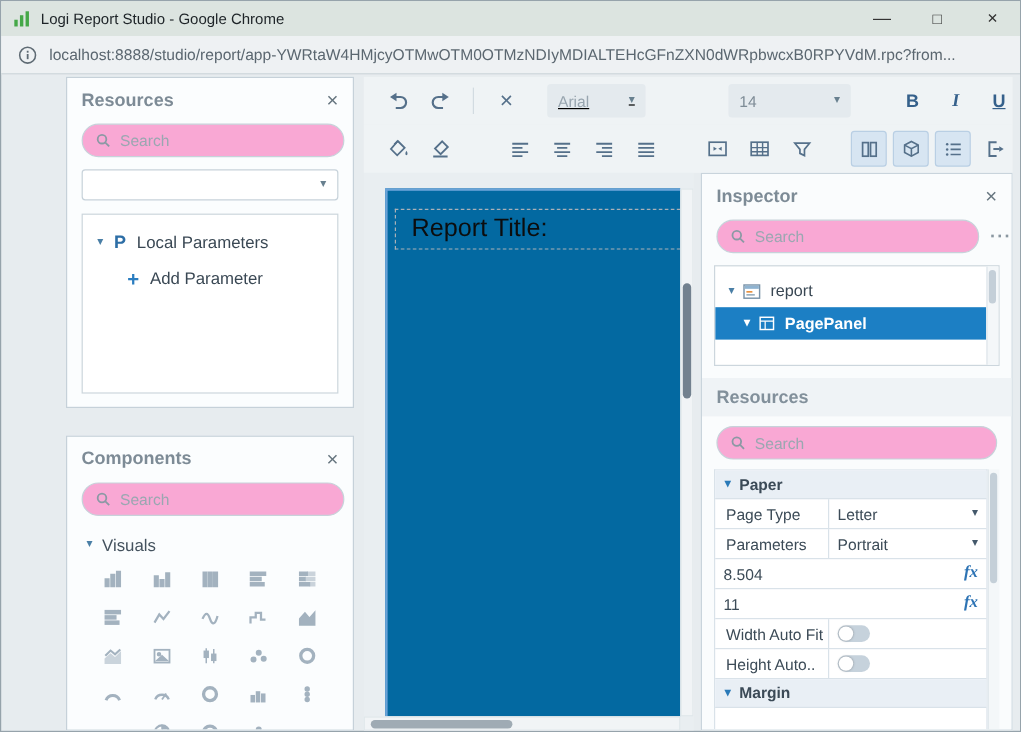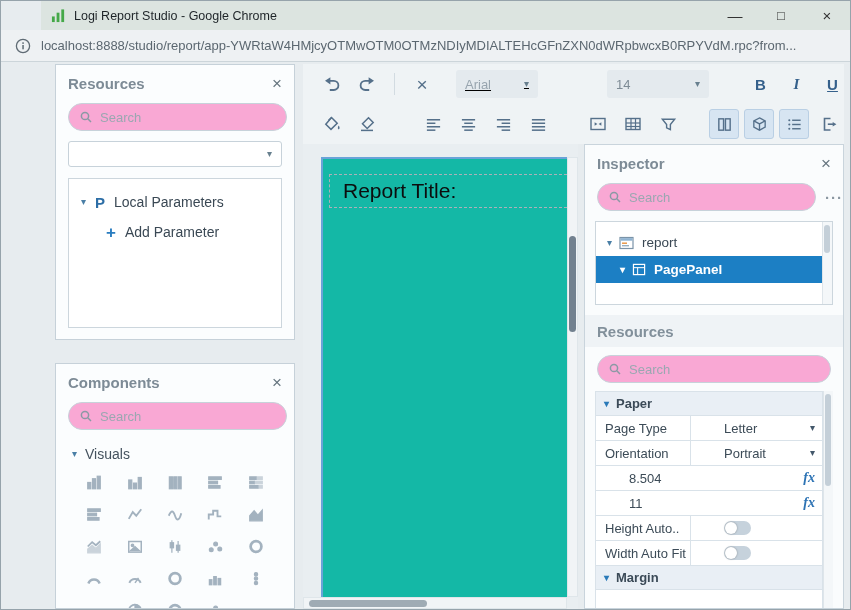--- a/index.html
+++ b/index.html
@@ -2,21 +2,21 @@
 <html><head>
 <meta charset="utf-8">
 <style>
   * { margin:0; padding:0; box-sizing:border-box; }
   html,body { width:851px; height:610px; overflow:hidden; }
   body { font-family:"Liberation Sans", sans-serif; background:#e7ecef; }
 
   .window { width:851px; height:610px; border:1px solid #96a3ab; display:flex; flex-direction:column; background:#e7ecef; }
 
   
-  .titlebar { height:29px; background:#dce4e0; display:flex; align-items:center; padding-left:10px; gap:8px; flex:none;margin-left:40px; }
+  .titlebar { height:29px; background:#dce4e0; display:flex; align-items:center; padding-left:10px; gap:8px; flex:none; }
   .titlebar .title { font-size:12.5px; color:#1e2428; }
   .win-controls { margin-left:auto; display:flex; height:100%; }
   .wc { width:46px; display:flex; align-items:center; justify-content:center; font-size:15px; color:#333; cursor:default; }
   .wc.max { font-size:13px; }
 
   
   .urlbar { height:32px; background:#eef1f3; border-bottom:1px solid #ccd5da; display:flex; align-items:center; padding:0 14px; gap:10px; flex:none; }
   .urlbar .url { font-size:13px; color:#5b6770; white-space:nowrap; overflow:hidden; text-overflow:ellipsis; }
 
   
@@ -67,21 +67,21 @@
   .fmtgroup { display:flex; margin-left:30px; gap:3px; }
   .fmt { width:33px; height:30px; display:flex; align-items:center; justify-content:center; font-size:15px; font-weight:bold; color:#35608b; }
   .fmt.i { font-style:italic; font-family:"Liberation Serif",serif; }
   .fmt.u { text-decoration:underline; }
   .fmt.s { text-decoration:line-through; }
   .gap26 { width:26px; flex:none; } .gap20 { width:20px; flex:none; } .gap16 { width:16px; flex:none; }
 
   
   .workarea { flex:1; display:flex; gap:6px; overflow:hidden; }
   .canvasarea { flex:1; position:relative; background:#e9eef1; overflow:hidden; }
-  .page { position:absolute; left:18px; top:13px; right:11px; bottom:12px; background:#14b8a6; border-top:2px solid #6aa3d8; border-left:2px solid #6aa3d8; }
+  .page { position:absolute; left:18px; top:13px; right:11px; bottom:12px; background:#0369a1; border-top:2px solid #6aa3d8; border-left:2px solid #6aa3d8; }
   .title-block { position:absolute; left:6px; top:15px; width:288px; height:34px; border:1px dashed #a9b1b8; display:flex; align-items:center; padding-left:13px; }
   .title-text { font-size:21px; color:#0c0d0e; }
   .vscroll { position:absolute; top:13px; right:0; width:11px; bottom:12px; background:#f1f4f6; border:1px solid #dfe6ea; }
   .vthumb { position:absolute; left:1px; width:7px; top:78px; height:96px; background:#72818f; border-radius:4px; }
   .hscroll { position:absolute; left:0; right:11px; bottom:0; height:12px; background:#f1f4f6; border:1px solid #dfe6ea; }
   .hthumb { position:absolute; top:2px; left:5px; width:118px; height:7px; background:#9fabb4; border-radius:4px; }
 
   
   .inspector { width:260px; flex:none; background:#fafcfd; border:1px solid #c9d4dc; display:flex; flex-direction:column; overflow:hidden; }
   .insp-tree { margin:4px 10px 2px 10px; border:1px solid #ccd6dd; height:84px; display:flex; background:#fff; flex:none; }
@@ -91,21 +91,21 @@
   .trow.selected .expander { color:#fff; }
   .mini-scroll { width:10px; border-left:1px solid #dee5ea; background:#f4f7f9; position:relative; flex:none; }
   .mini-thumb { position:absolute; top:3px; left:1px; width:6px; background:#c4cfd8; border-radius:3px; }
   .props-title { height:32px; margin-top:8px; background:#eff3f6; display:flex; align-items:center; padding:0 12px; font-weight:bold; font-size:15px; color:#8290 9b; color:#82909b; flex:none; }
   .propwrap { flex:1; display:flex; margin:2px 10px 0 10px; overflow:hidden; }
   .proptable { flex:1; border:1px solid #d9e2e9; border-bottom:none; background:#fff; }
   .grow { height:24px; background:#e9eff5; display:flex; align-items:center; gap:7px; padding-left:8px; font-weight:bold; font-size:13px; color:#3b4a57; border-bottom:1px solid #d9e2e9; }
   .grow .expander { color:#2a7ab8; }
   .prow { display:flex; height:25px; border-bottom:1px solid #d9e2e9;justify-content:flex-end; }
   .pname { width:95px; flex:none; padding-left:9px; display:flex; align-items:center; font-size:13px; color:#3c4b57; border-right:1px solid #d9e2e9; white-space:nowrap; overflow:hidden; }
-  .pval { flex:1; display:flex; align-items:center; padding:0 7px; font-size:13px; color:#3c4b57; min-width:0;margin-left:26px; }
+  .pval { flex:1; display:flex; align-items:center; padding:0 7px; font-size:13px; color:#3c4b57; min-width:0; }
   .pval .chev { margin-left:auto; color:#44586b; }
   .fx { margin-left:auto; font-style:italic; font-weight:bold; color:#2d73b4; font-family:"Liberation Serif",serif; font-size:14px; }
   .toggle { width:27px; height:14px; border-radius:7px; background:#c6d2dc; position:relative; }
   .knob { position:absolute; left:1px; top:1px; width:12px; height:12px; border-radius:50%; background:#fff; box-shadow:0 0 2px rgba(0,0,0,.35); }
 
   .ic { display:flex; align-items:center; justify-content:center; }
 </style>
 </head>
 <body>
 
@@ -592,54 +592,54 @@
                 <span>Paper</span>
               </div>
               <div class="prow">
                 <div class="pname">Page Type</div>
                 <div class="pval">
                   <span>Letter</span>
                   <span class="chev">▾</span>
                 </div>
               </div>
               <div class="prow">
-                <div class="pname">Orientation</div>
+                <div class="pname">Parameters</div>
                 <div class="pval">
                   <span>Portrait</span>
                   <span class="chev">▾</span>
                 </div>
               </div>
               <div class="prow">
                 <div class="pval">
                   <span>8.504</span>
                   <span class="fx">fx</span>
                 </div>
               </div>
               <div class="prow">
                 <div class="pval">
                   <span>11</span>
                   <span class="fx">fx</span>
+                </div>
+              </div>
+              <div class="prow">
+                <div class="pname">Width Auto Fit</div>
+                <div class="pval">
+                  <span class="toggle">
+                      <span class="knob"></span>
+                    </span>
                 </div>
               </div>
               <div class="prow">
                 <div class="pname">Height Auto..</div>
                 <div class="pval">
                   <span class="toggle">
                       <span class="knob"></span>
                     </span>
                 </div>
               </div>
-              <div class="prow">
-                <div class="pname">Width Auto Fit</div>
-                <div class="pval">
-                  <span class="toggle">
-                      <span class="knob"></span>
-                    </span>
-                </div>
-              </div>
               <div class="grow">
                 <span class="expander">▾</span>
                 <span>Margin</span>
               </div>
             </div>
             <div class="mini-scroll">
                 <div class="mini-thumb" style="height:92px;"></div>
               </div>
           </div>
         </aside>

